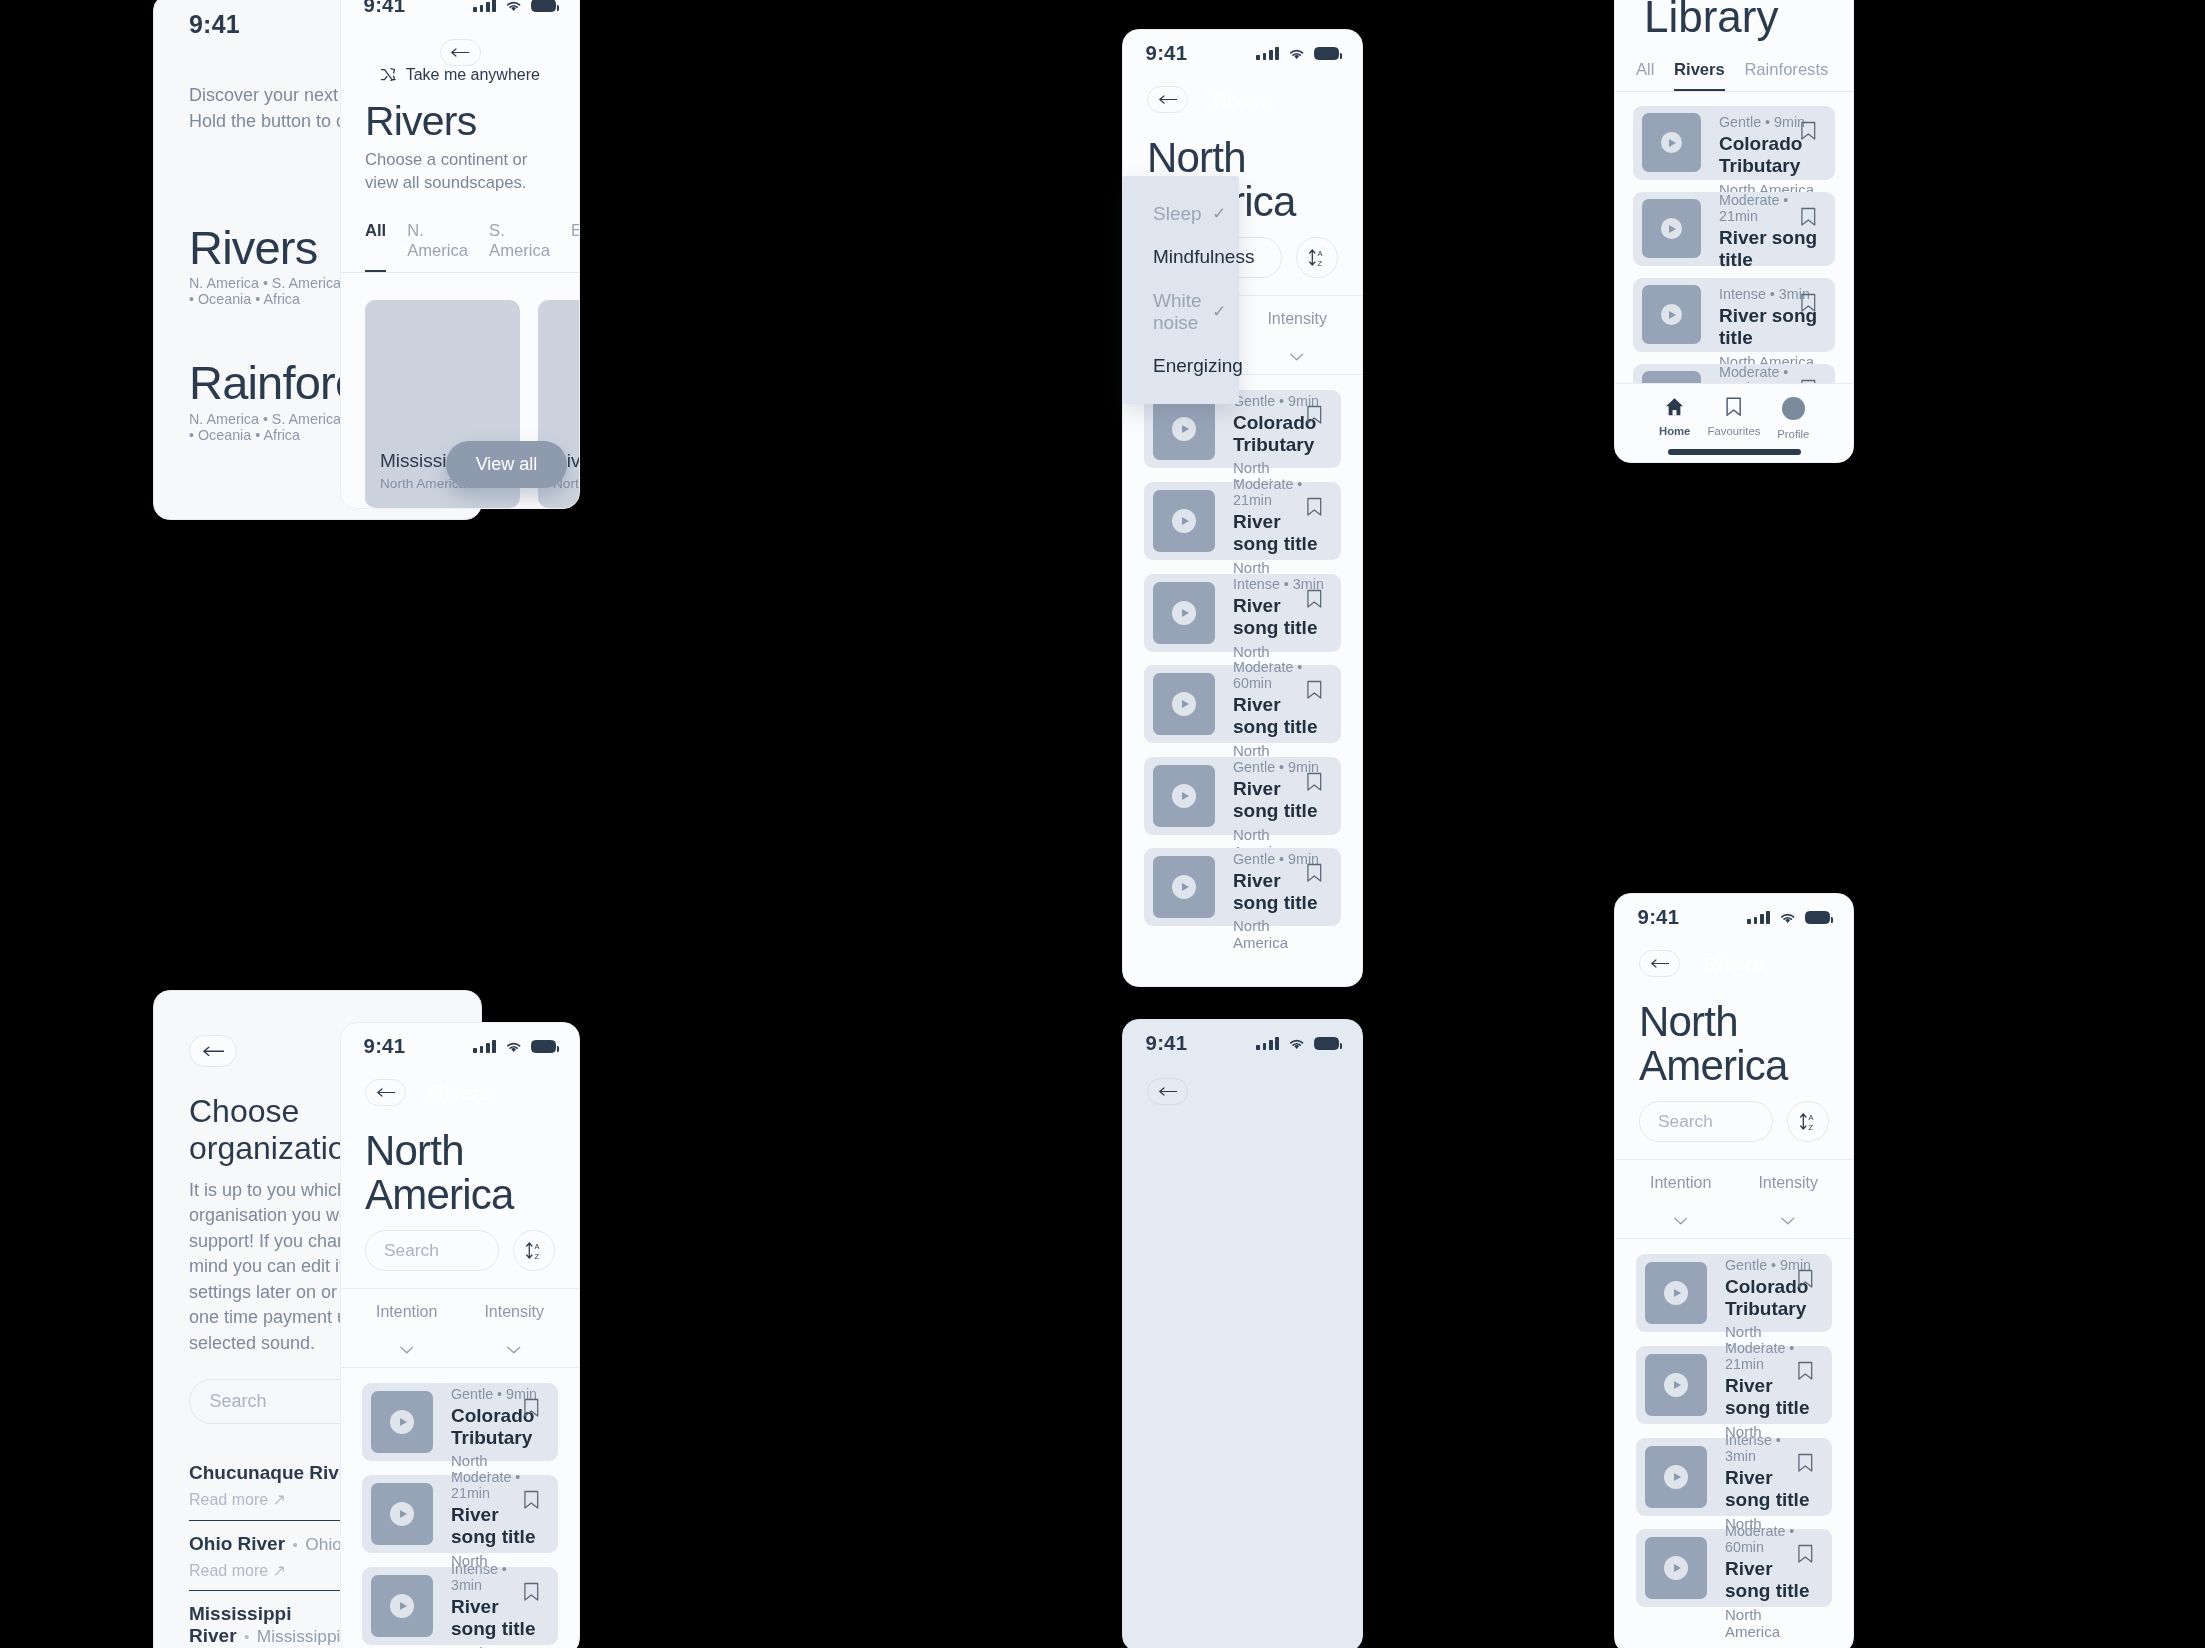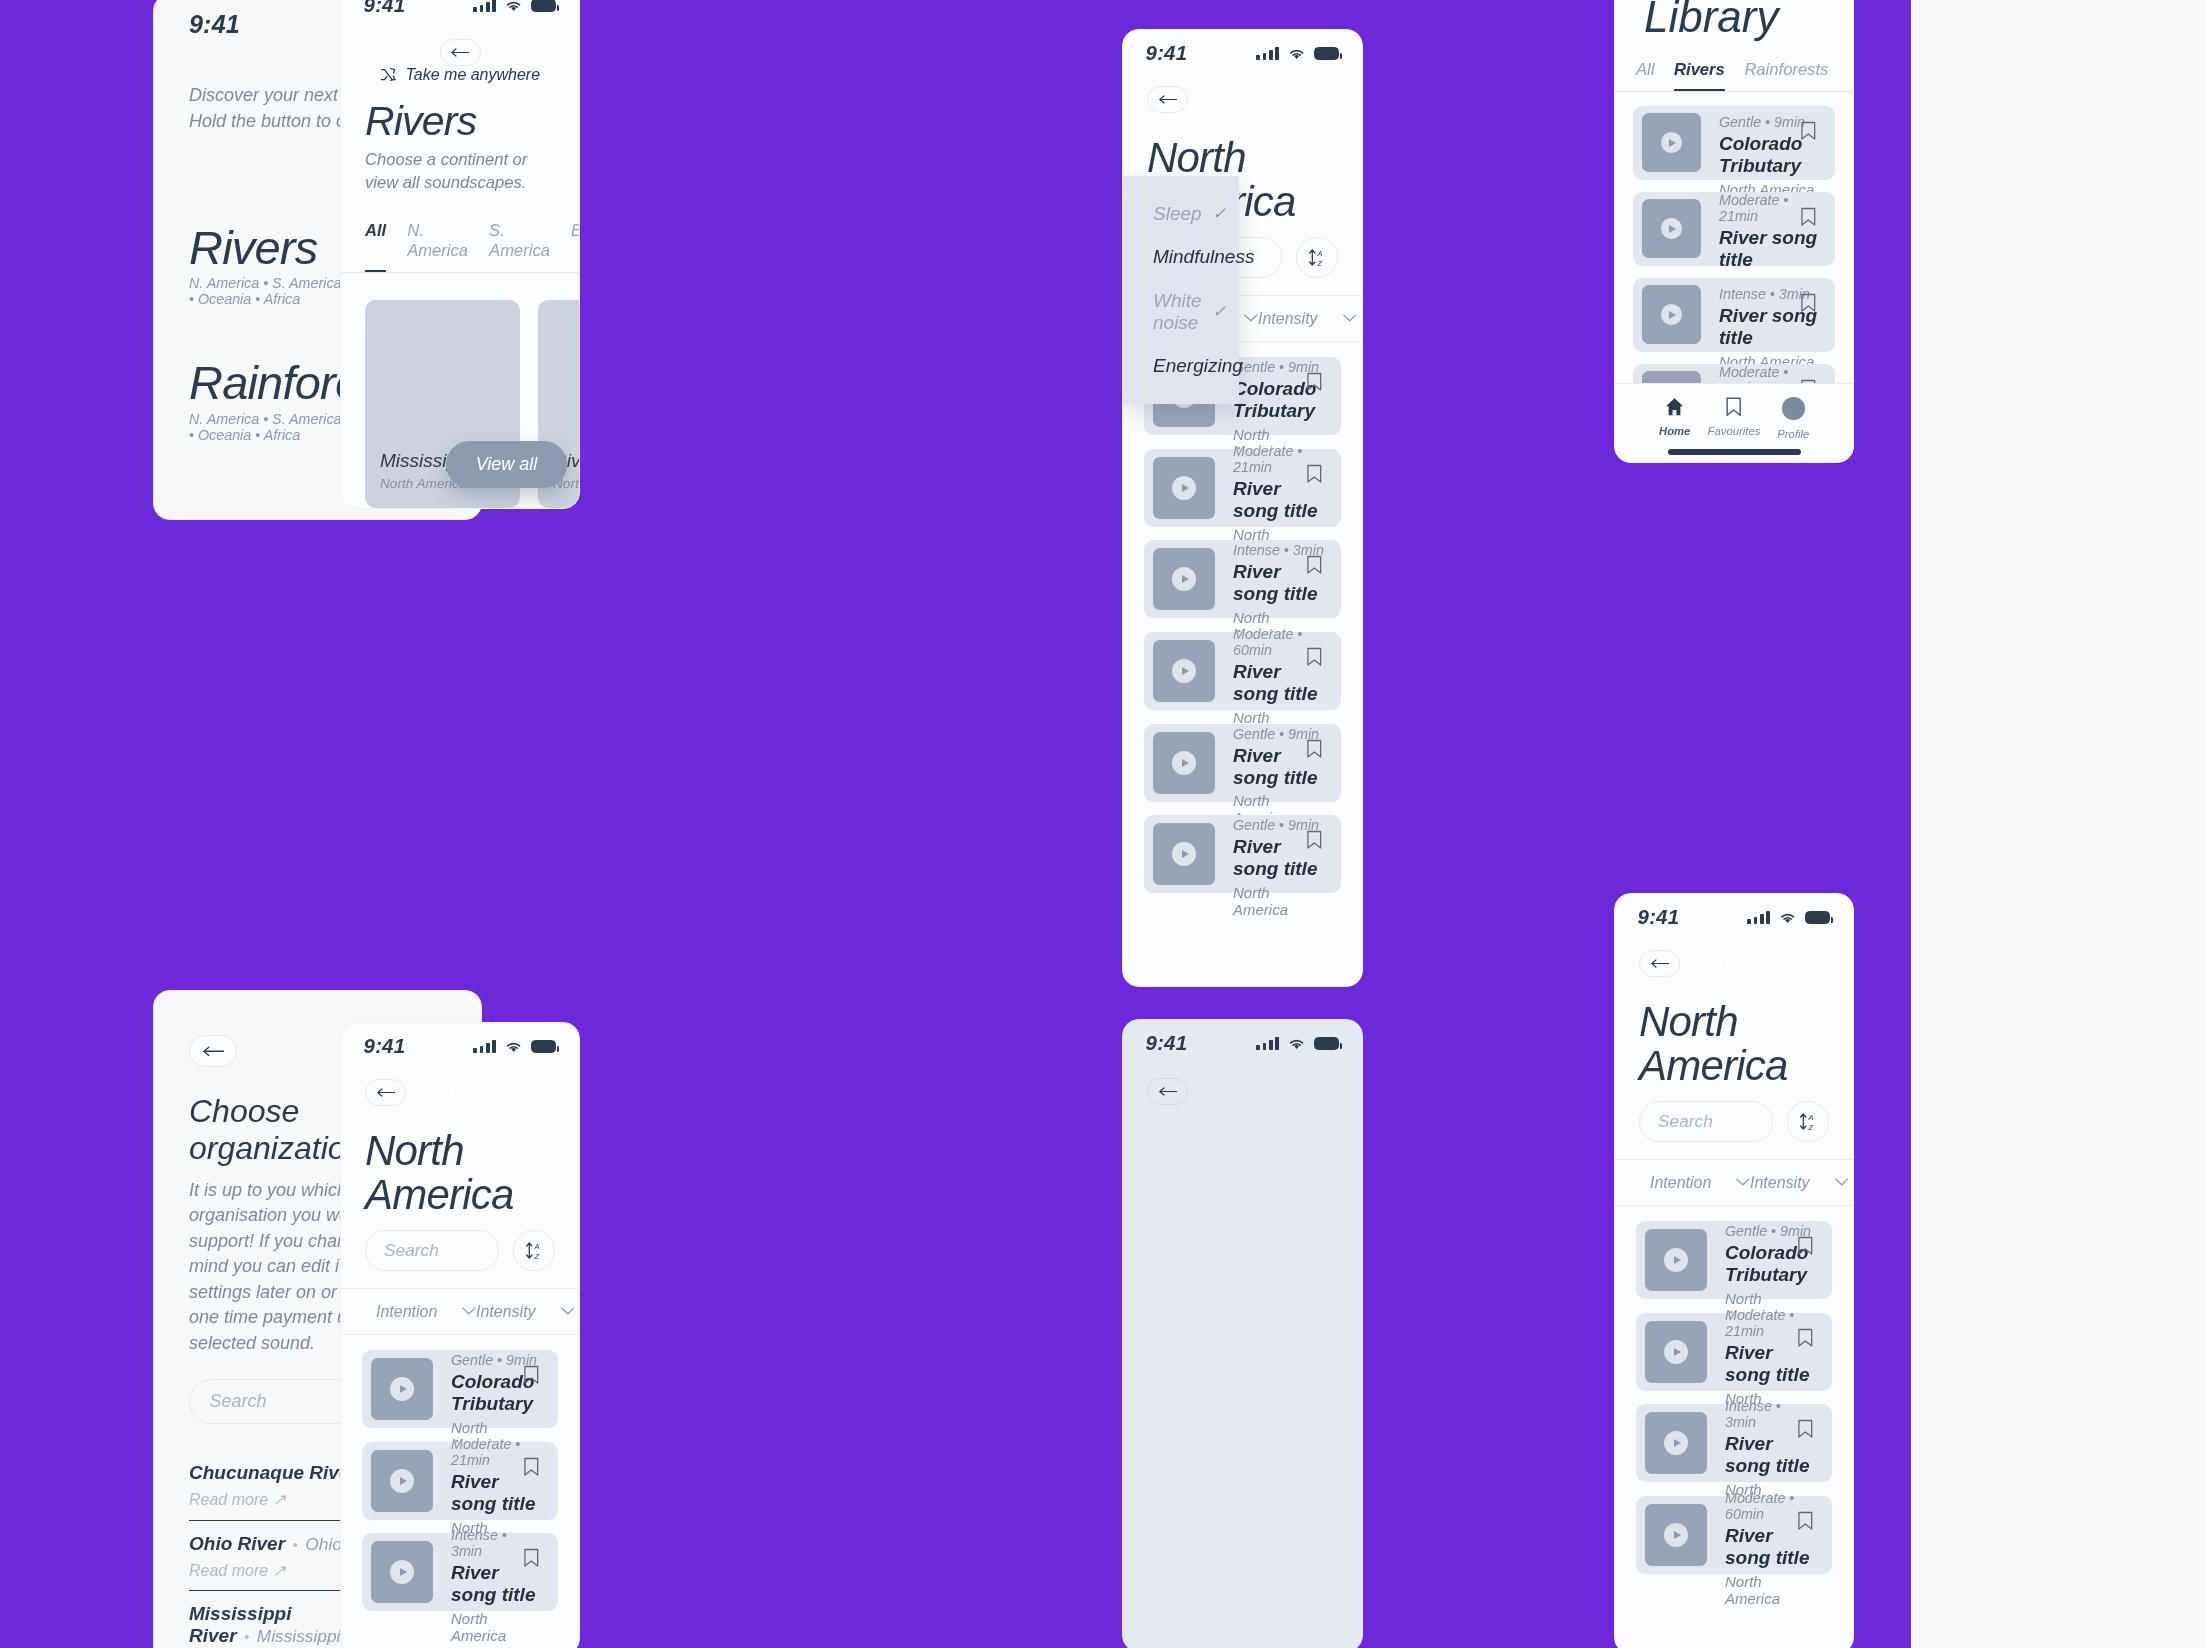--- a/index.html
+++ b/index.html
@@ -2,21 +2,21 @@
 <html style="font-size:12px"><head>
 <meta charset="utf-8">
 <style>
   * { box-sizing: border-box; margin: 0; padding: 0; }
   html, body {
     width: 2205px; height: 1648px;
     background: #f7f8fa;
     font-family: "Liberation Sans", sans-serif;
     overflow: hidden;
   }
-  .canvas { position: relative; width: 1911px; height: 1648px; background: #6d28d9; font-style: italic; }
+  .canvas { position: relative; width: 2205px; height: 1648px; background: #000000; }
 
   
   .phone {
     position: absolute;
     background: #f7f8fa;
     border: 1.5px solid #e6e9ee;
     border-radius: 16.6px;
     overflow: hidden;
   }
   .phone.nobord { border-color: #e9ecf1; }
@@ -135,21 +135,21 @@
   }
   .na-sort {
     width: 42px; height: 41px; border: 1.5px solid #e4e8ee; border-radius: 20.4px;
     display:flex; align-items:center; justify-content:center;
   }
   .filterbar {
     display:flex; align-items:center; justify-content:space-between;
     padding: 16.6px 44px; border-top: 1.5px solid #e9ecf1; border-bottom: 1.5px solid #e9ecf1;
     margin-top: 19.6px;
   }
-  .filter { display:flex; align-items:center; gap: 25px; font-size: 17.3px; color:#8c99aa; }
+  .filter { display:flex; align-items:center; gap: 25px; font-size: 17.3px; color:#8c99aa;flex-direction:column; }
   .list { padding: 16.6px 26px 0; display:flex; flex-direction:column; gap: 15px; }
   .litem {
     background:#e2e7ef; border-radius: 9px; height: 84px; position:relative;
     display:flex; align-items:center; padding-right: 16.6px;
   }
   .lithumb {
     width: 66px; height: 66px; background:#97a4b8; border-radius: 6.8px; margin-left: 9px;
     display:flex; align-items:center; justify-content:center; flex:none;
   }
   .playdot {

